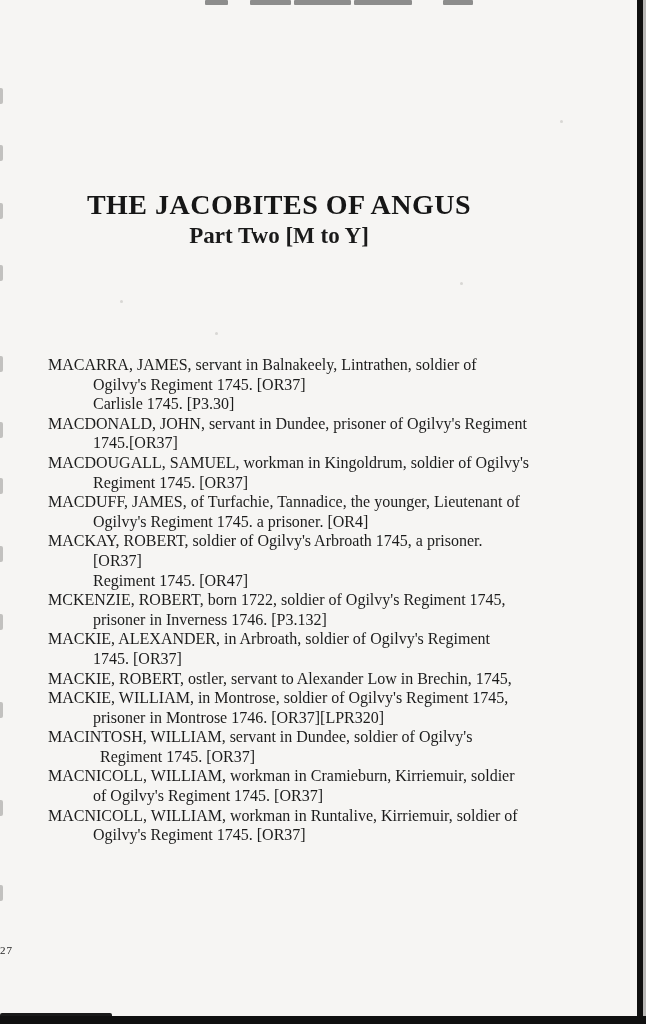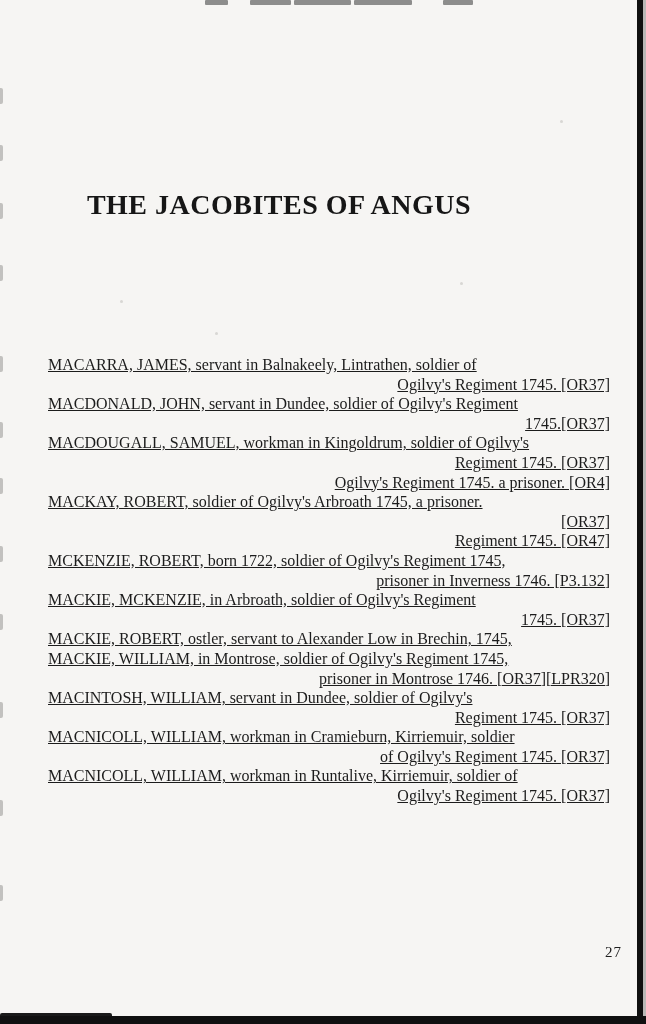--- a/index.html
+++ b/index.html
@@ -88,30 +88,30 @@
     line-height: 30px;
     color: #1a1a1a;
   }
   .entries {
     position: absolute;
     left: 48px; top: 355px;
     width: 562px;
     font-size: 16px;
     line-height: 19.6px;
   }
-  .entry { margin: 0; text-decoration: underline; }
+  .entry { margin: 0; }
   .entry .l1 { display: block; }
-  .entry .l2 { display: block; padding-left: 45px; text-align: right; }
+  .entry .l2 { display: block; padding-left: 45px; }
   .entry .l2.extra { padding-left: 52px; }
   .page-number {
     position: absolute;
     left: 0; top: 944px;
     width: 622px;
-    text-align: right;
-    font-size: 15px;
+    text-align: left;
+    font-size: 11px;
     letter-spacing: 1px;
     color: #1e1e1e;
     font-family: Liberation Serif, serif;
   }
 </style>
 </head>
 <body>
 
 <div class="page">
 
@@ -139,53 +139,56 @@
   <div class="left-tick" style="top:800px"></div>
   <div class="left-tick" style="top:885px"></div>
 
   <div class="speck" style="left:120px;top:300px"></div>
   <div class="speck" style="left:215px;top:332px"></div>
   <div class="speck" style="left:460px;top:282px"></div>
   <div class="speck" style="left:560px;top:120px"></div>
 
   <div class="title-block">
     <h1 class="doc-title">THE JACOBITES OF ANGUS</h1>
+    <h2 class="doc-subtitle">Part Two [M to Y]</h2>
   </div>
 
   <div class="entries">
     <p class="entry">
       <span class="l1">MACARRA, JAMES, servant in Balnakeely, Lintrathen, soldier of</span>
       <span class="l2">Ogilvy's Regiment 1745. [OR37]</span>
     </p>
     <p class="entry">
-    </p>
-    <p class="entry">
-      <span class="l1">MACDONALD, JOHN, servant in Dundee, soldier of Ogilvy's Regiment</span>
+      <span class="l2">Carlisle 1745. [P3.30]</span>
+    </p>
+    <p class="entry">
+      <span class="l1">MACDONALD, JOHN, servant in Dundee, prisoner of Ogilvy's Regiment</span>
       <span class="l2">1745.[OR37]</span>
     </p>
     <p class="entry">
       <span class="l1">MACDOUGALL, SAMUEL, workman in Kingoldrum, soldier of Ogilvy's</span>
       <span class="l2">Regiment 1745. [OR37]</span>
     </p>
     <p class="entry">
+      <span class="l1">MACDUFF, JAMES, of Turfachie, Tannadice, the younger, Lieutenant of</span>
       <span class="l2">Ogilvy's Regiment 1745. a prisoner. [OR4]</span>
     </p>
     <p class="entry">
       <span class="l1">MACKAY, ROBERT, soldier of  Ogilvy's Arbroath 1745, a prisoner.</span>
       <span class="l2">[OR37]</span>
     </p>
     <p class="entry">
       <span class="l2">Regiment 1745. [OR47]</span>
     </p>
     <p class="entry">
       <span class="l1">MCKENZIE, ROBERT, born 1722, soldier of Ogilvy's Regiment 1745,</span>
       <span class="l2">prisoner in Inverness 1746. [P3.132]</span>
     </p>
     <p class="entry">
-      <span class="l1">MACKIE, MCKENZIE, in Arbroath, soldier of Ogilvy's Regiment</span>
+      <span class="l1">MACKIE, ALEXANDER, in Arbroath, soldier of Ogilvy's Regiment</span>
       <span class="l2">1745. [OR37]</span>
     </p>
     <p class="entry">
       <span class="l1">MACKIE, ROBERT,  ostler, servant to Alexander Low in Brechin, 1745,</span>
     </p>
     <p class="entry">
       <span class="l1">MACKIE, WILLIAM, in Montrose, soldier of Ogilvy's Regiment 1745,</span>
       <span class="l2">prisoner in Montrose 1746. [OR37][LPR320]</span>
     </p>
     <p class="entry">

